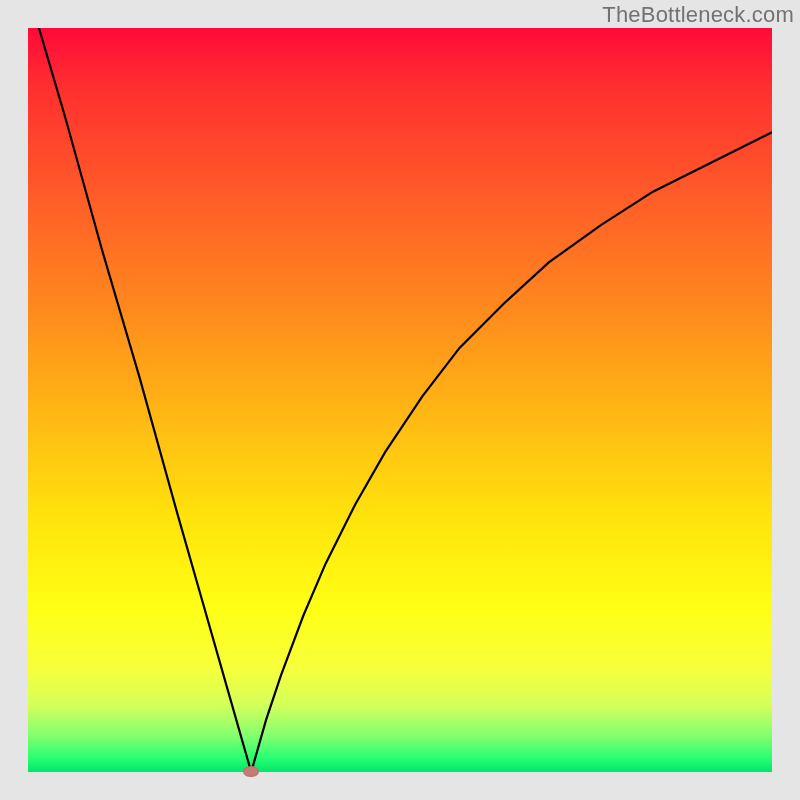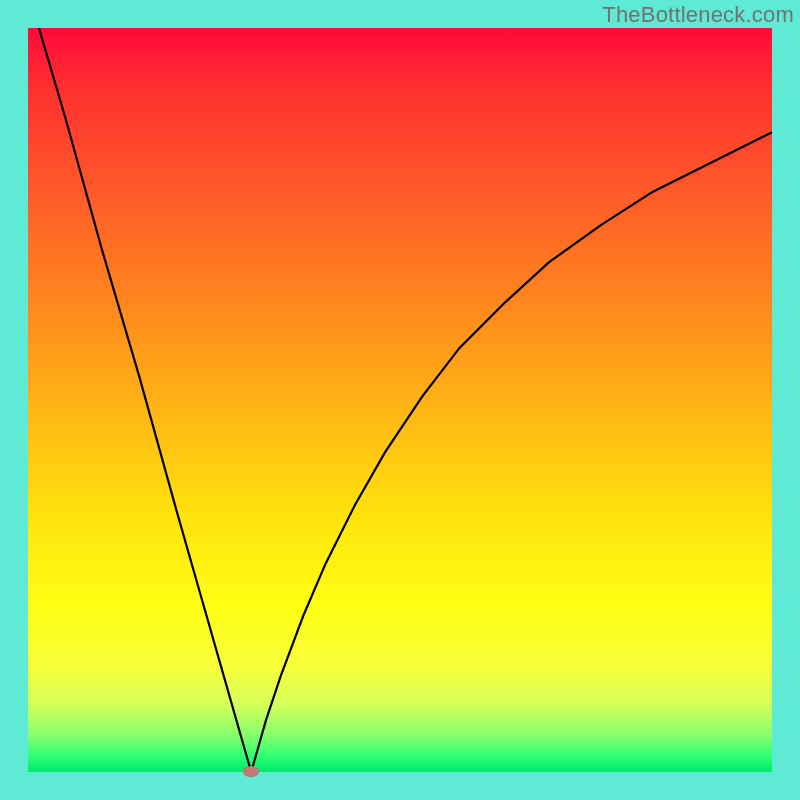--- a/index.html
+++ b/index.html
@@ -8,21 +8,21 @@
     width: 800px;
     height: 800px;
     overflow: hidden;
     background: #000;
     font-family: Arial, Helvetica, sans-serif;
   }
   .frame {
     position: relative;
     width: 800px;
     height: 800px;
-    background: #5eead4;
+    background: #e5e5e5;
   }
   .plot {
     position: absolute;
     left: 28px;
     top: 28px;
     width: 744px;
     height: 744px;
     
     background: linear-gradient(
       to bottom,

